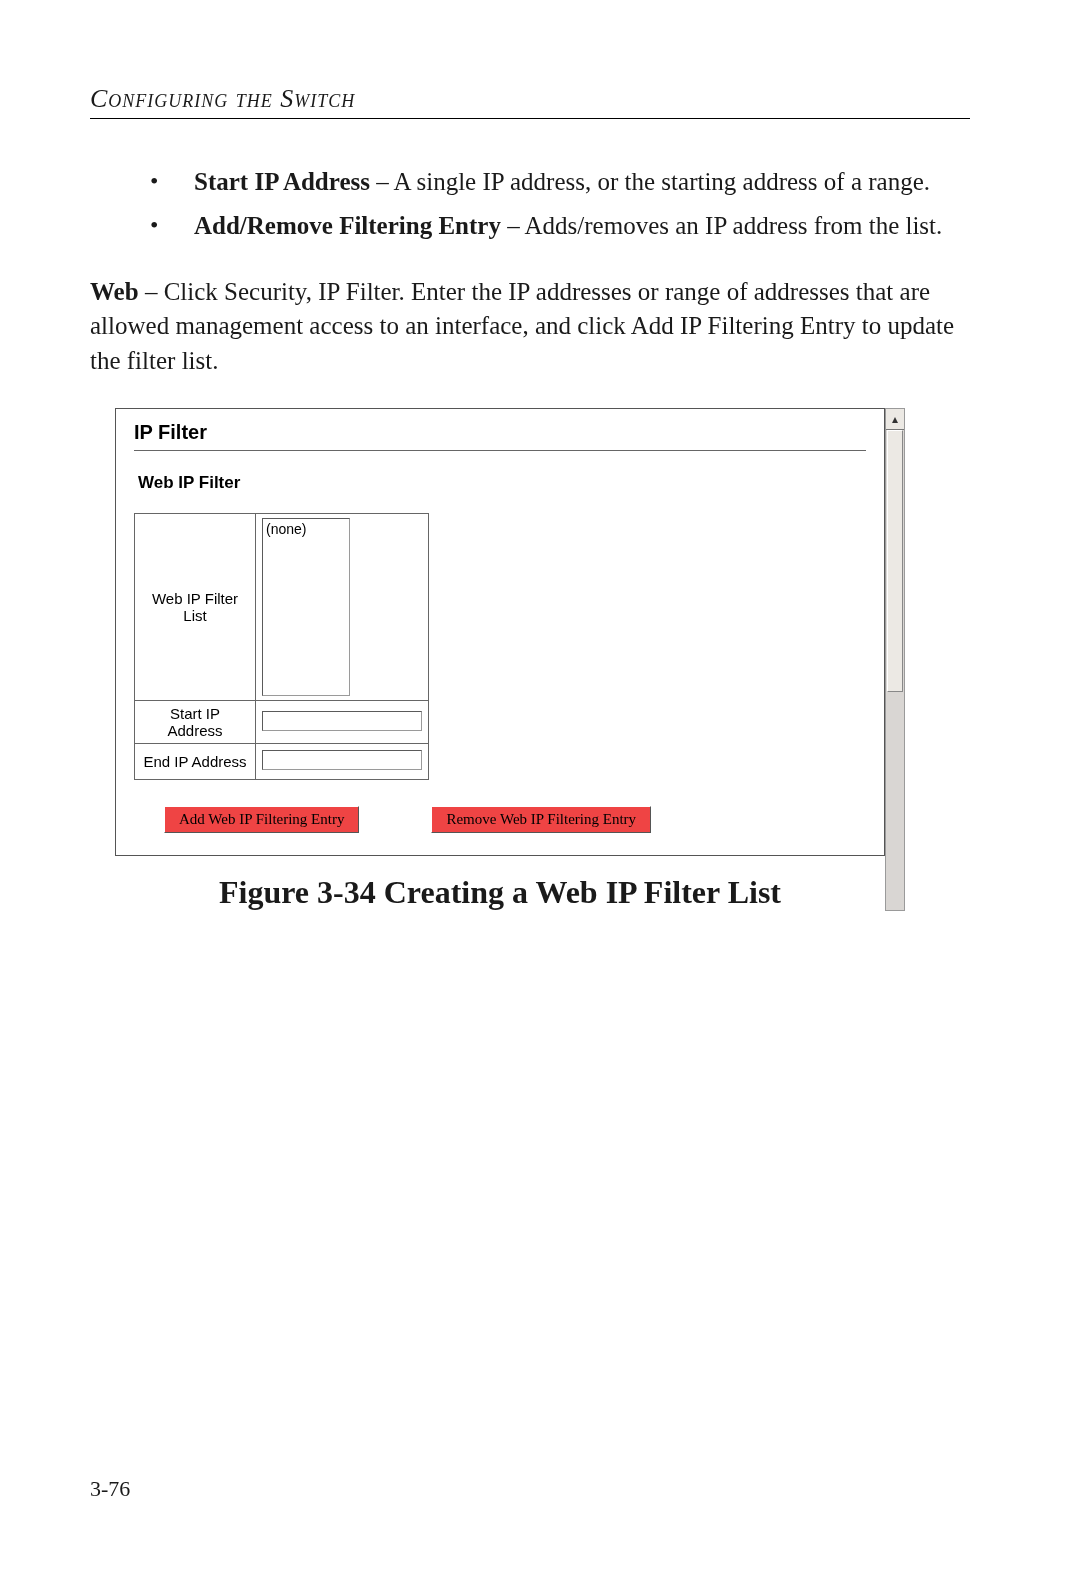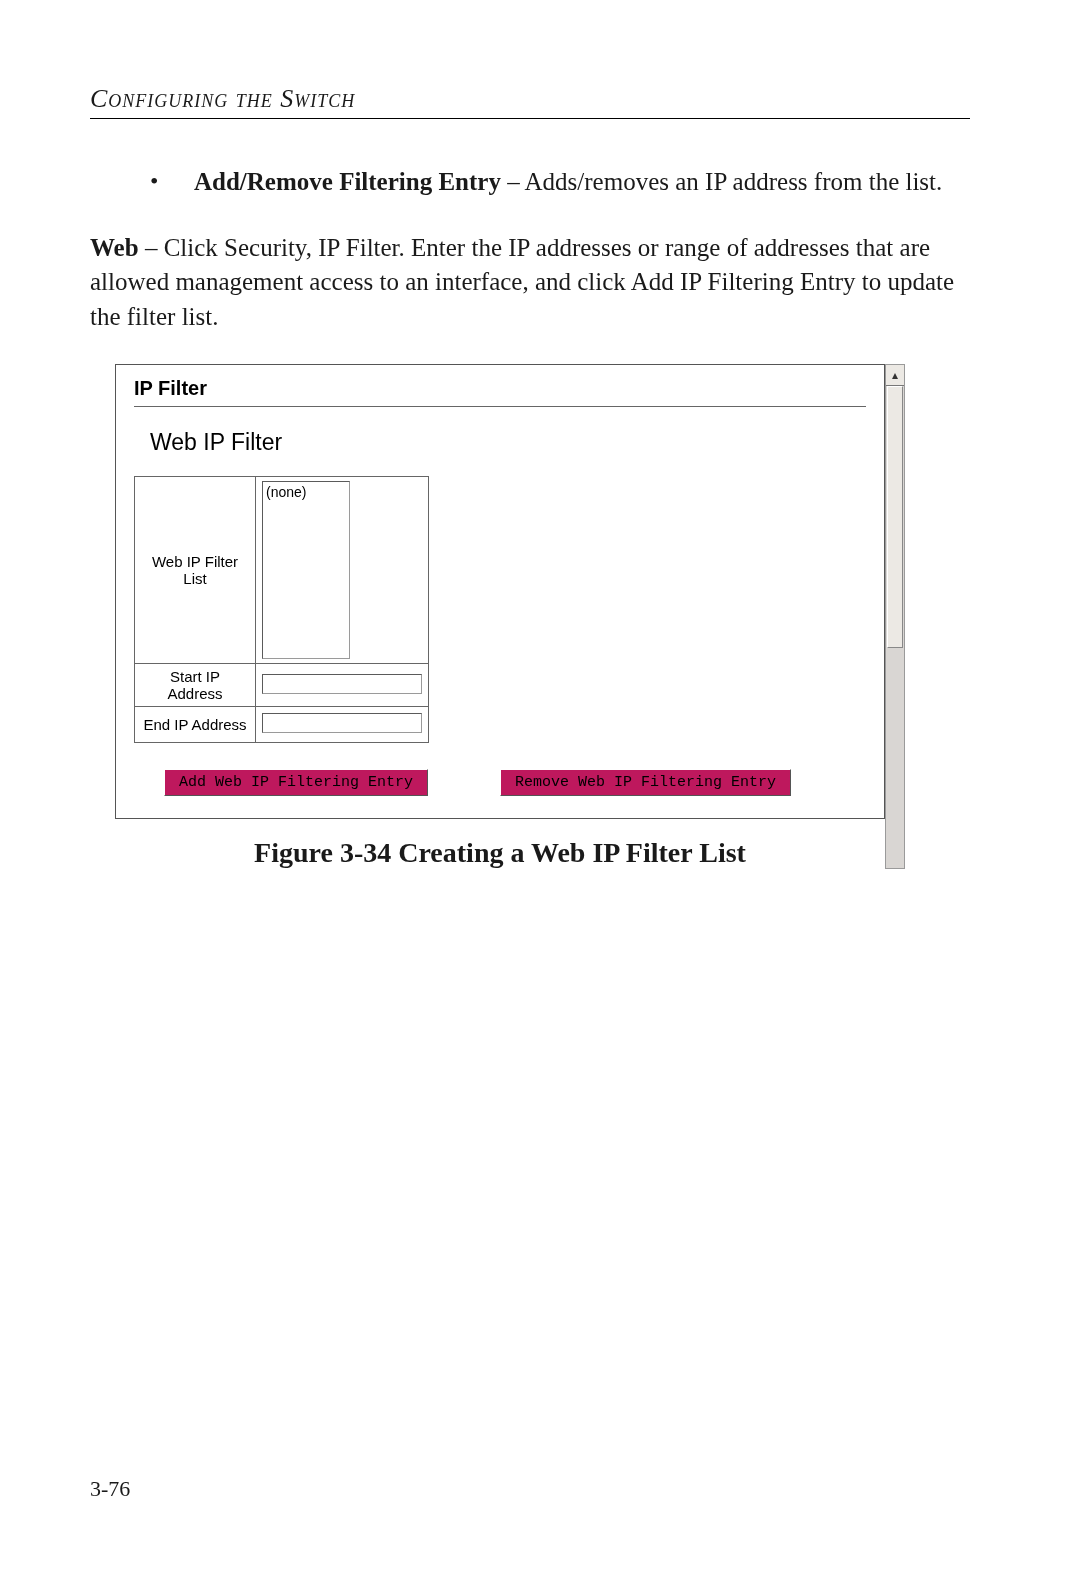--- a/index.html
+++ b/index.html
@@ -106,23 +106,23 @@
     font-size: 20px;
     font-weight: bold;
     margin: 2px 0 6px 0;
   }
   .shot-divider {
     border: 0;
     border-top: 1px solid #666;
     margin: 0 0 22px 0;
   }
   .shot h3 {
-    font-size: 23px;
-    font-weight: normal;
-    margin: 0 0 20px 16px;
+    font-size: 17px;
+    font-weight: bold;
+    margin: 0 0 20px 4px;
   }
   table.shot-table {
     border-collapse: collapse;
     width: auto;
     margin-left: 0;
   }
   table.shot-table td {
     border: 1px solid #666;
     font-size: 15px;
     padding: 4px 6px;
@@ -157,52 +157,55 @@
     padding: 1px 3px;
     margin: 2px 0;
     display: inline-block;
   }
   .btn-row {
     display: flex;
     gap: 72px;
     margin: 26px 0 0 30px;
   }
   .winbtn {
-    font-family: Liberation Mono, monospace;
+    font-family: Liberation Serif, serif;
     font-size: 15px;
     padding: 4px 14px;
-    background: #be185d;
+    background: #ef4444;
     border: 1px solid #555;
     border-top-color: #fff;
     border-left-color: #fff;
     cursor: pointer;
   }
   .fig-caption {
     text-align: center;
     font-weight: bold;
-    font-size: 28px;
+    font-size: 32px;
     margin-top: 18px;
     font-family: Garamond, "Times New Roman", Georgia, serif;
   }
   .page-number {
     position: absolute;
     left: 90px;
     bottom: 68px;
     font-size: 22px;
   }
 </style>
 </head>
 <body>
 
 <div class="page">
 
   <div class="header">Configuring the Switch</div>
   <hr class="header-rule">
 
   <ul class="bullets">
+    <li>
+      <span class="bold">Start IP Address</span><span> – A single IP address, or the starting address of a range.</span>
+    </li>
     <li>
       <span class="bold">Add/Remove Filtering Entry</span><span> – Adds/removes an IP address from the list.</span>
     </li>
   </ul>
 
   <p class="body-para">
     <span class="bold">Web</span><span> – Click Security, IP Filter. Enter the IP addresses or range of addresses that are allowed management access to an interface, and click Add IP Filtering Entry to update the filter list.</span>
   </p>
 
   <div class="shot-wrap">

